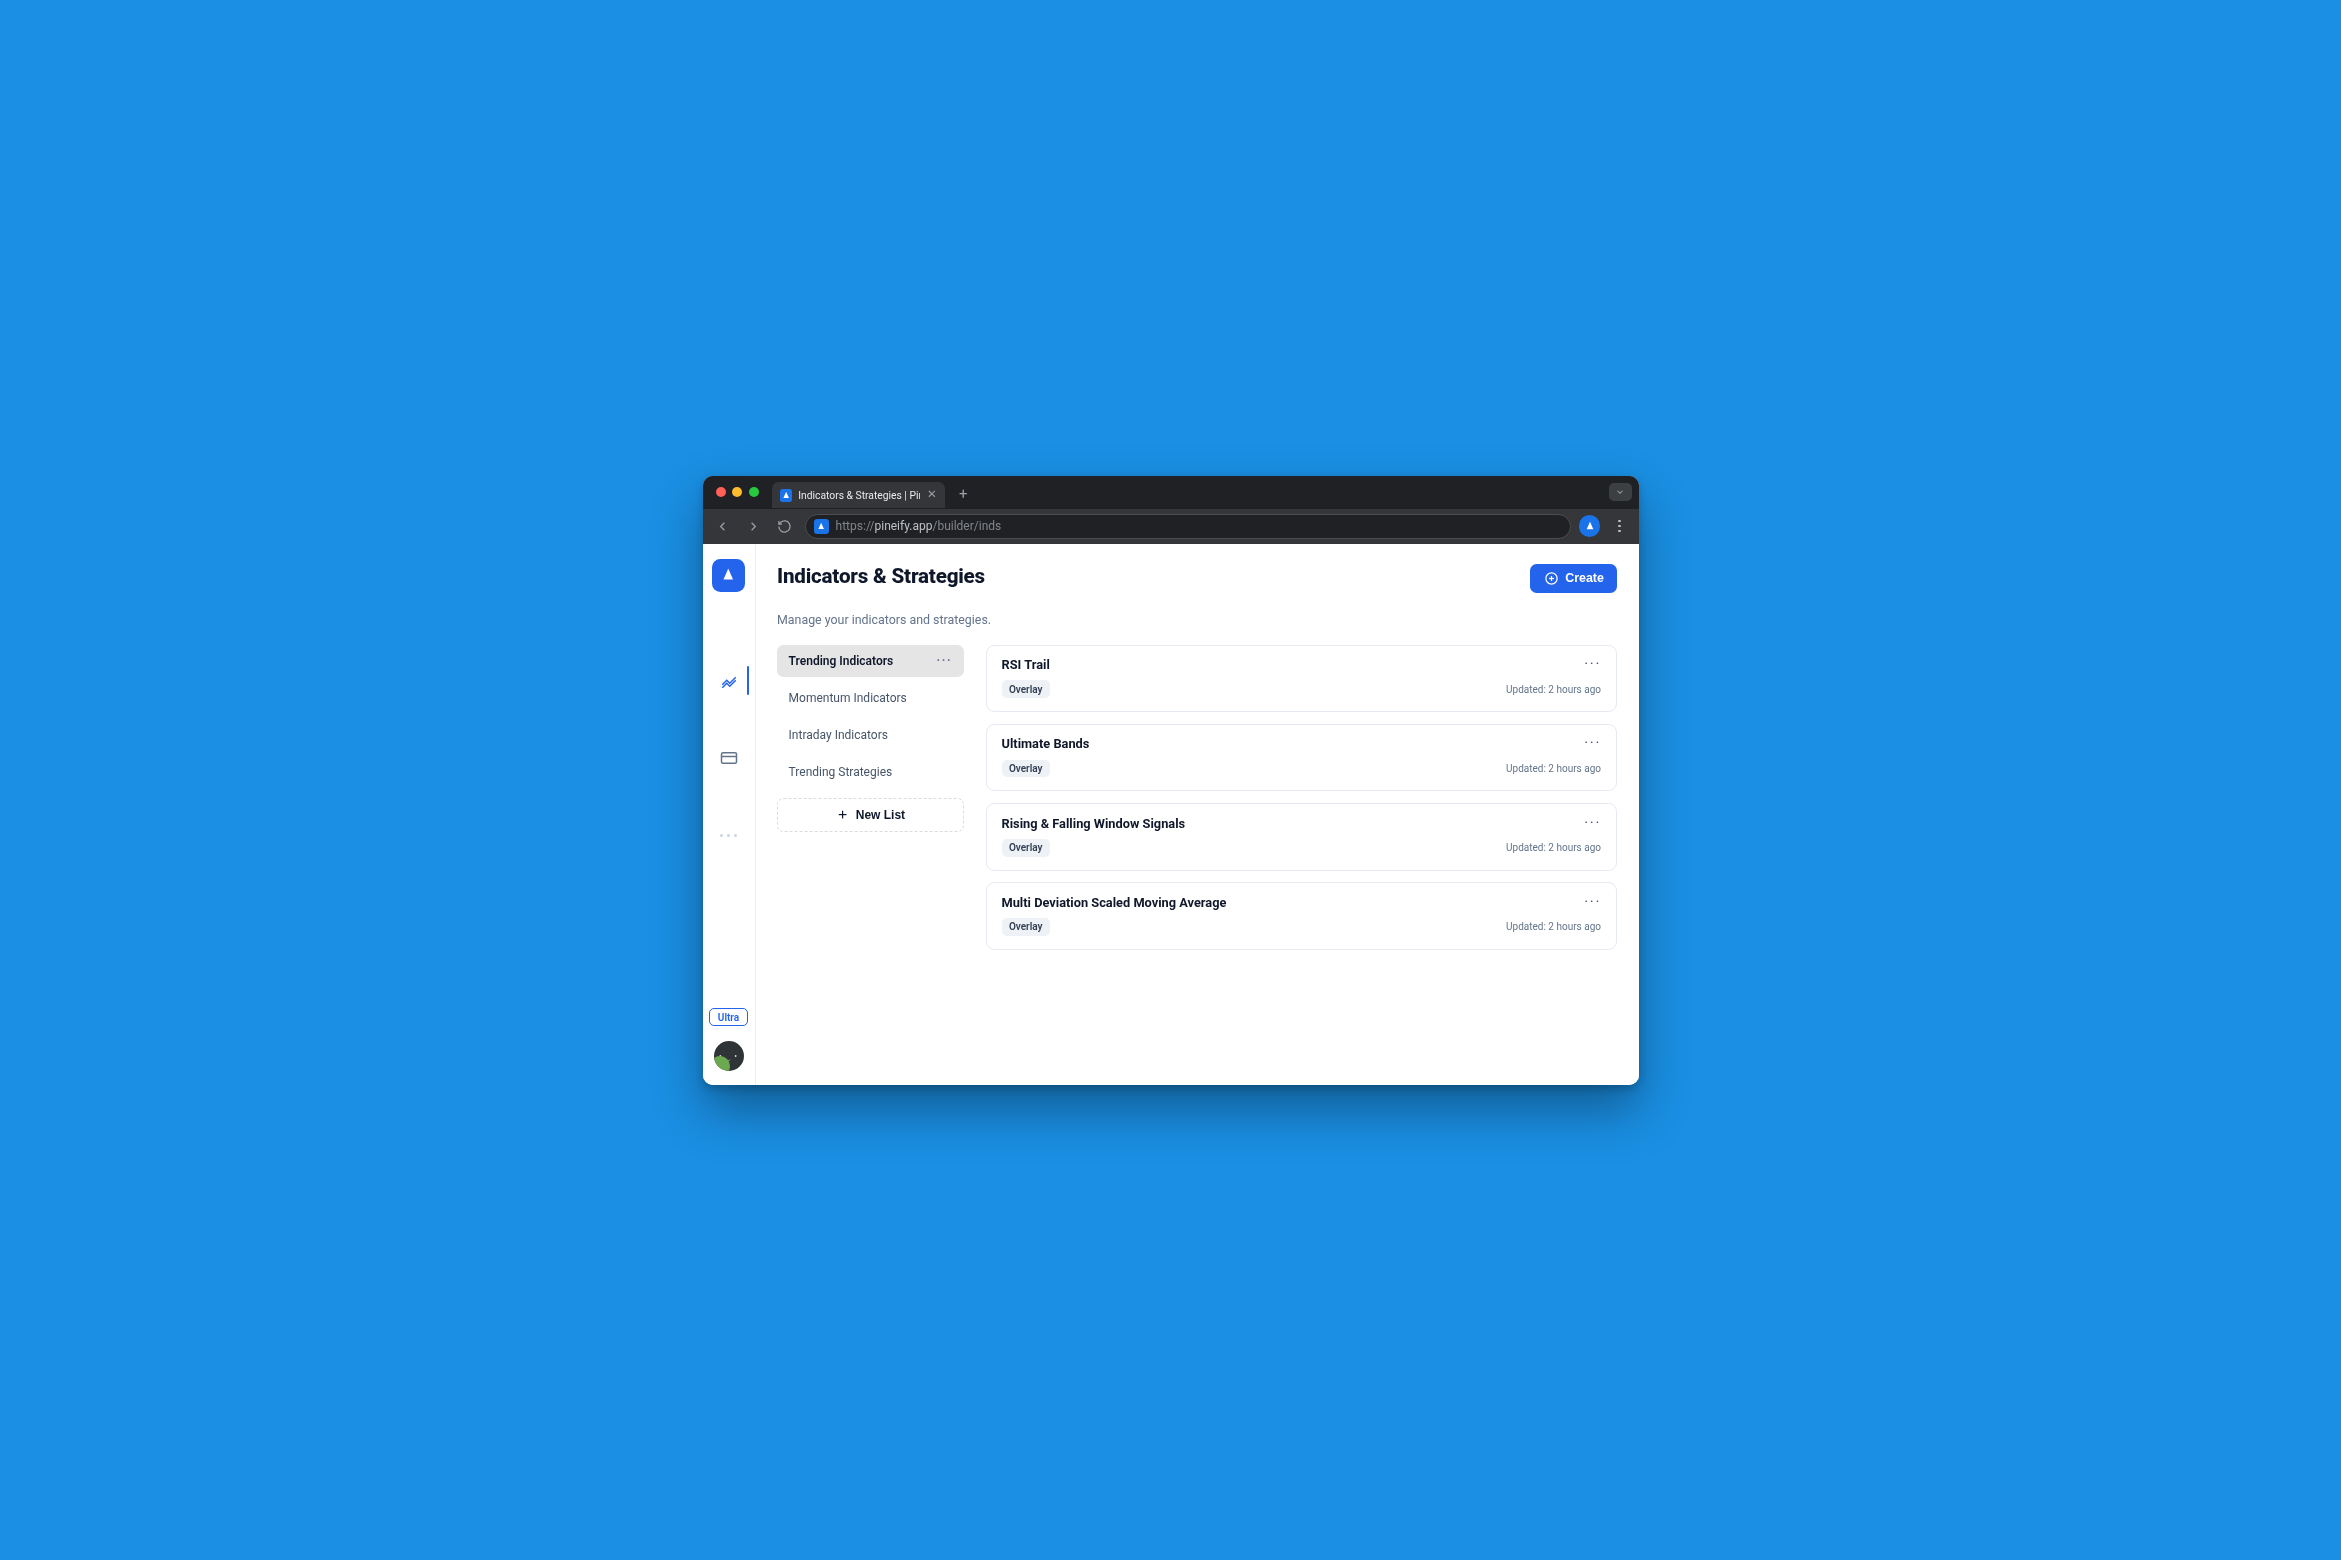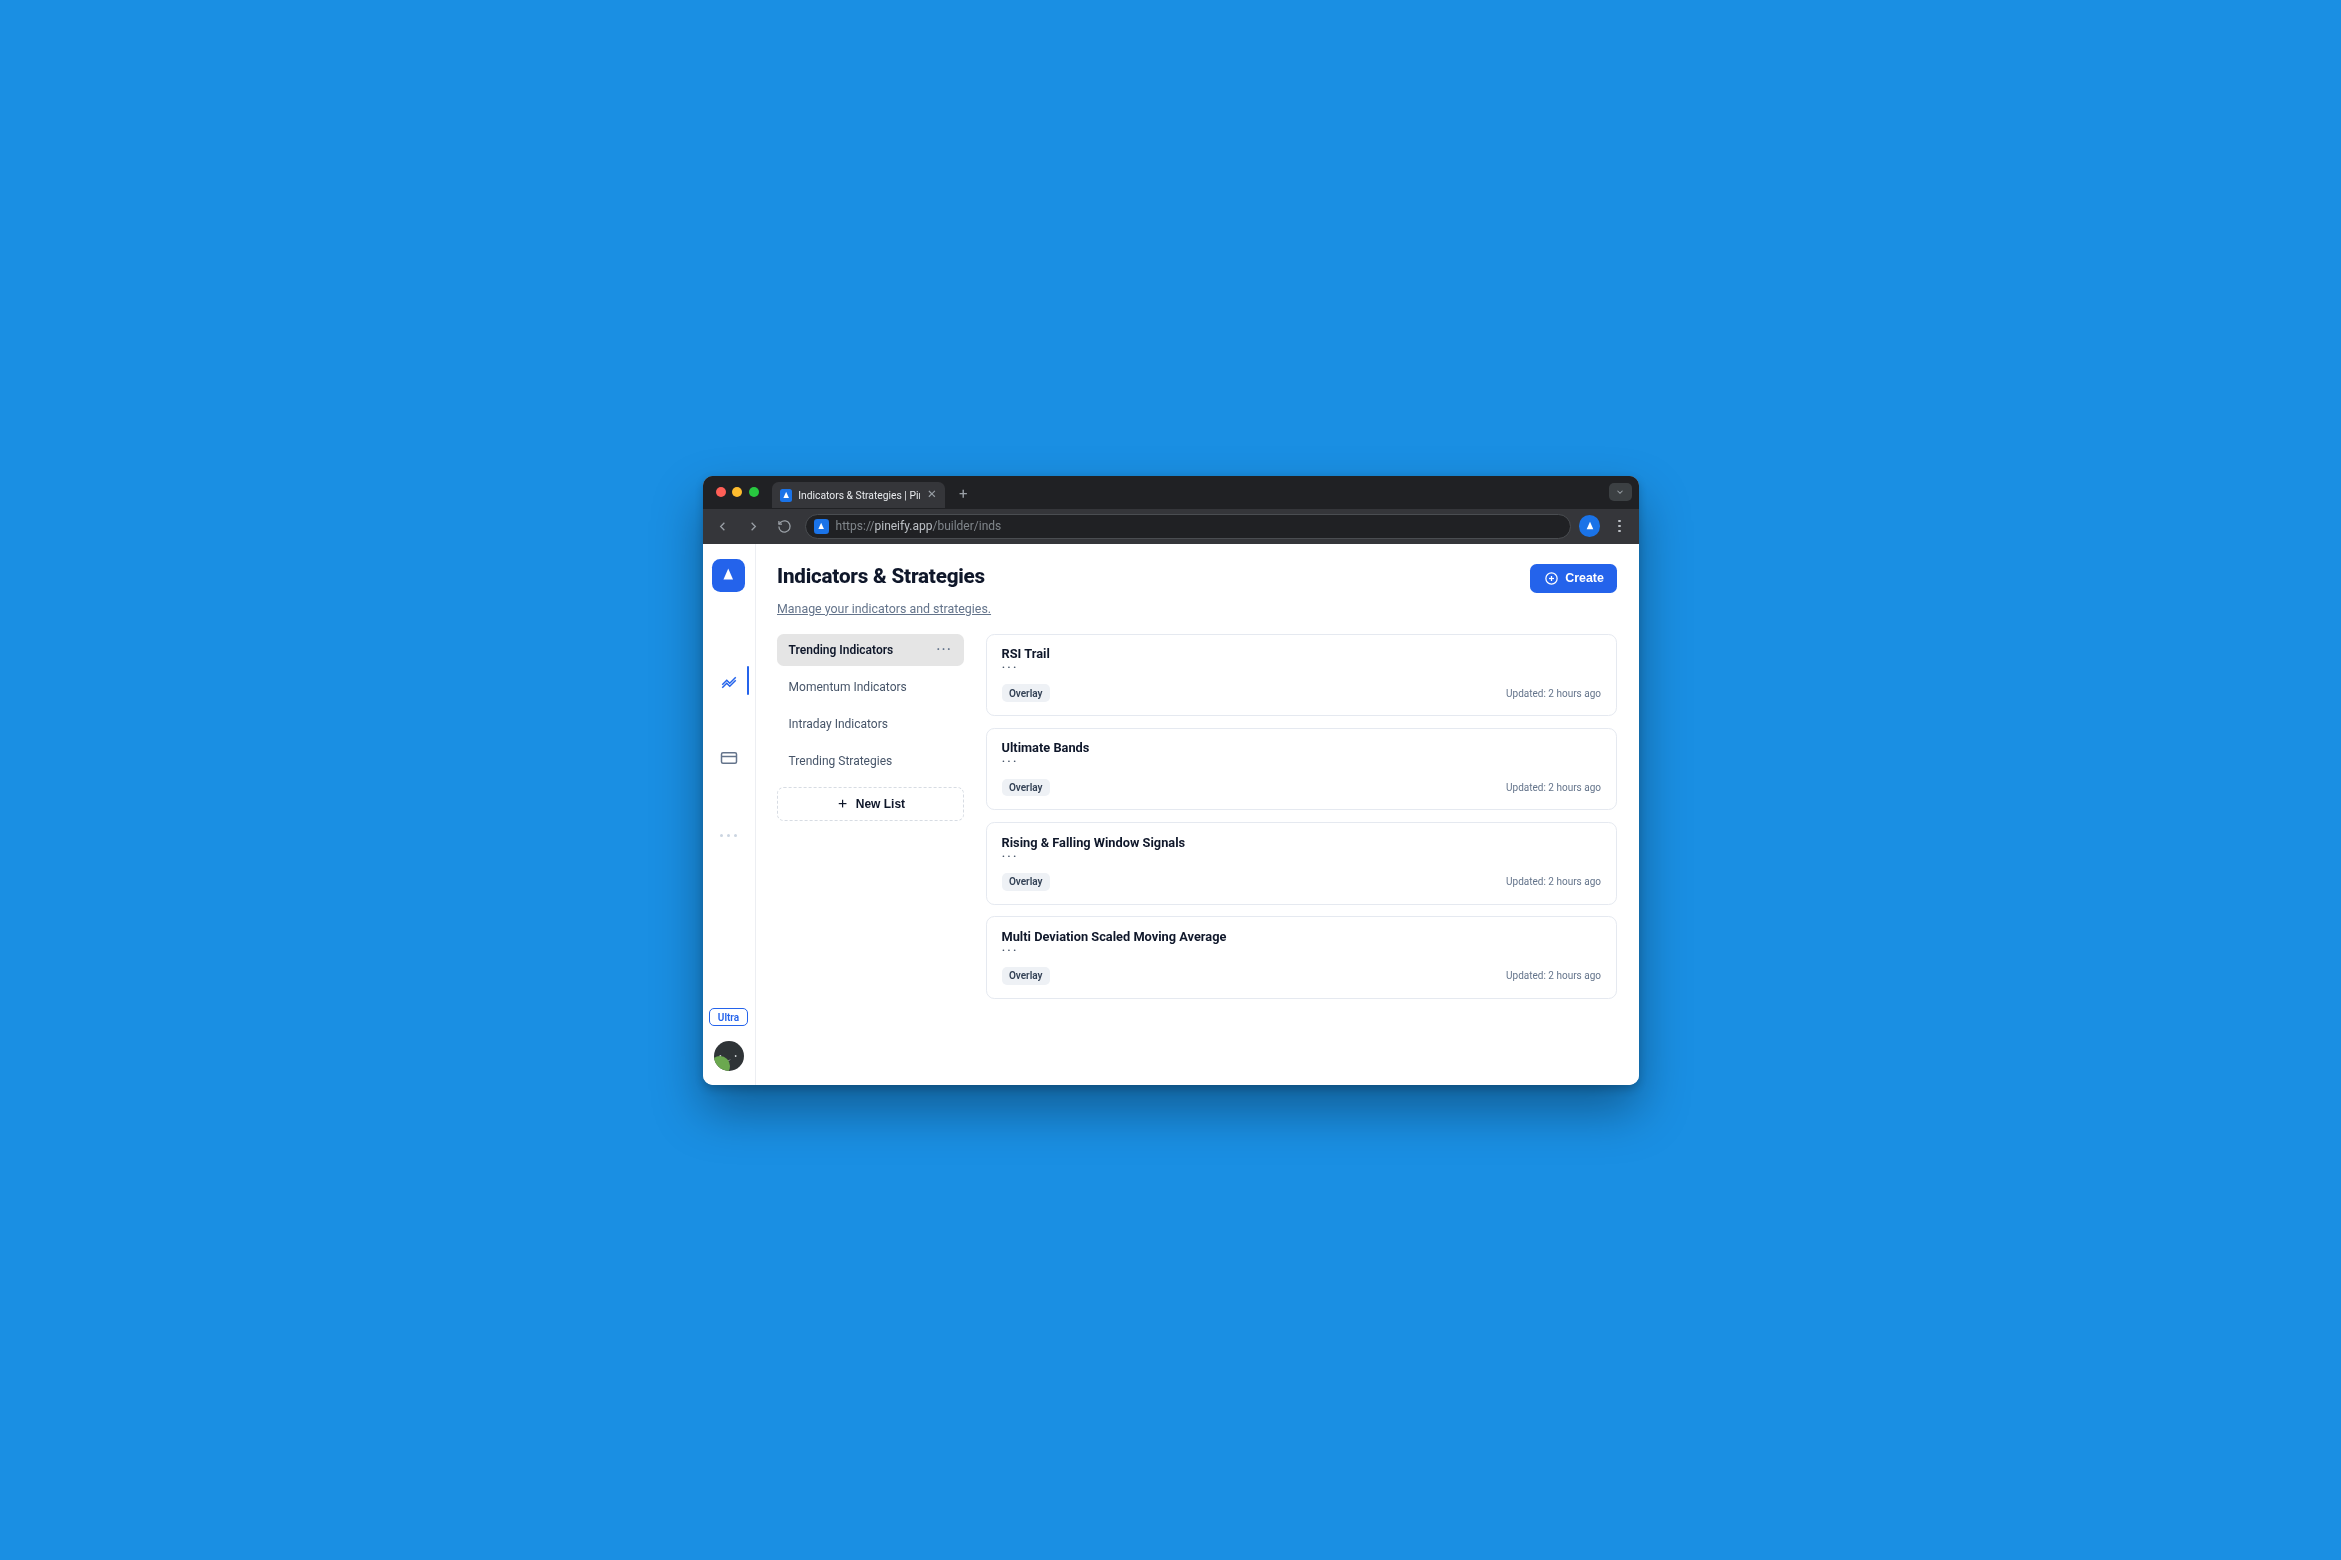--- a/index.html
+++ b/index.html
@@ -170,21 +170,21 @@
     text-align:center; color:#cfd2d5; font-size:8.3px; letter-spacing:0.8px;
   }
   
   .main {
     flex:1;
     padding: 20px 21.5px;
     overflow:auto;
   }
   .header-row{display:flex;align-items:flex-start;justify-content:space-between;}
   .page-title{font-size:20.6px;font-weight:800;color:#0f172a;letter-spacing:-0.2px;}
-  .page-subtitle{color:#64748b;font-size:12.4px;margin-top:13px;text-decoration:underline;}
+  .page-subtitle{color:#64748b;font-size:12.4px;margin-top:24px;}
   .create-btn{
     background:#2463eb;color:#fff;border:none;border-radius:6.6px;
     padding:7.4px 13.2px;font-size:12.4px;font-weight:600;
     display:flex;align-items:center;gap:6.6px;cursor:pointer;
   }
   .create-btn svg{width:15px;height:15px;stroke:#fff;fill:none;stroke-width:2;}
   .info-banner{
     margin-top:18px;background:#eaf2fe;border-radius:8.3px;
     padding:13.2px 15px;display:flex;align-items:center;justify-content:space-between;
     color:#1e4bd1;font-size:12px;
@@ -206,21 +206,21 @@
     padding:9px;display:flex;align-items:center;justify-content:center;gap:6.6px;
     color:#0f172a;font-weight:600;font-size:12px;cursor:pointer;background:#fff;
   }
   .new-list-btn svg{width:13.2px;height:13.2px;stroke:#0f172a;stroke-width:2.2;fill:none;}
   
   .cards{flex:1;display:flex;flex-direction:column;gap:11.6px;}
   .card{
     border:0.8px solid #e5e9f0;border-radius:8.3px;padding:11.6px 15px 13.2px;
     display:flex;flex-direction:column;gap:8.3px;
   }
-  .card-top{display:flex;align-items:flex-start;justify-content:space-between;flex-direction:column;}
+  .card-top{display:flex;align-items:flex-start;justify-content:space-between;}
   .card-title{font-size:12.8px;font-weight:700;color:#0f172a;}
   .card-dots{color:#475569;font-size:15px;letter-spacing:1.7px;cursor:pointer;line-height:1;}
   .card-bottom{display:flex;align-items:center;justify-content:space-between;}
   .tag{
     background:#eef1f5;color:#334155;font-size:10px;font-weight:600;
     padding:3.3px 7.4px;border-radius:5px;
   }
   .updated{color:#64748b;font-size:10px;}
 </style>
 </head>

